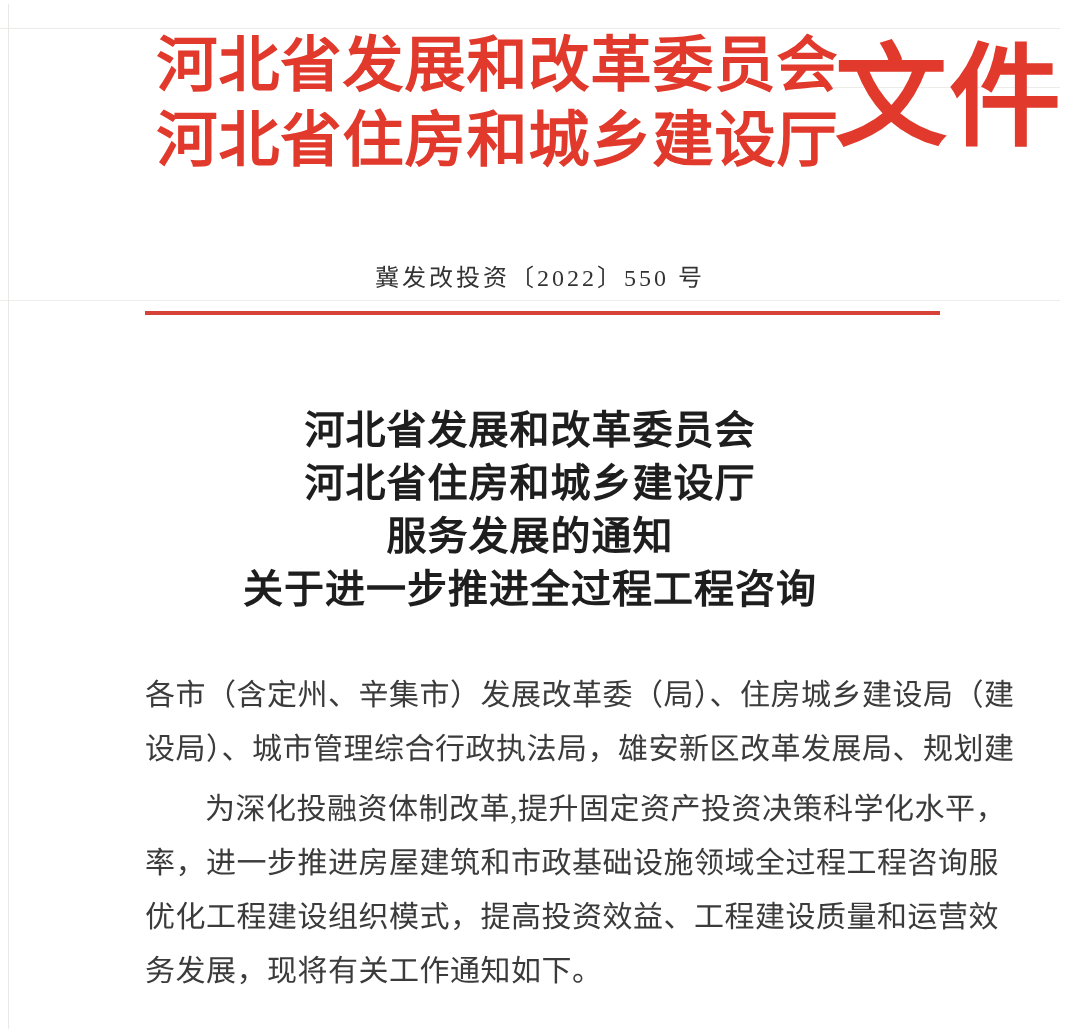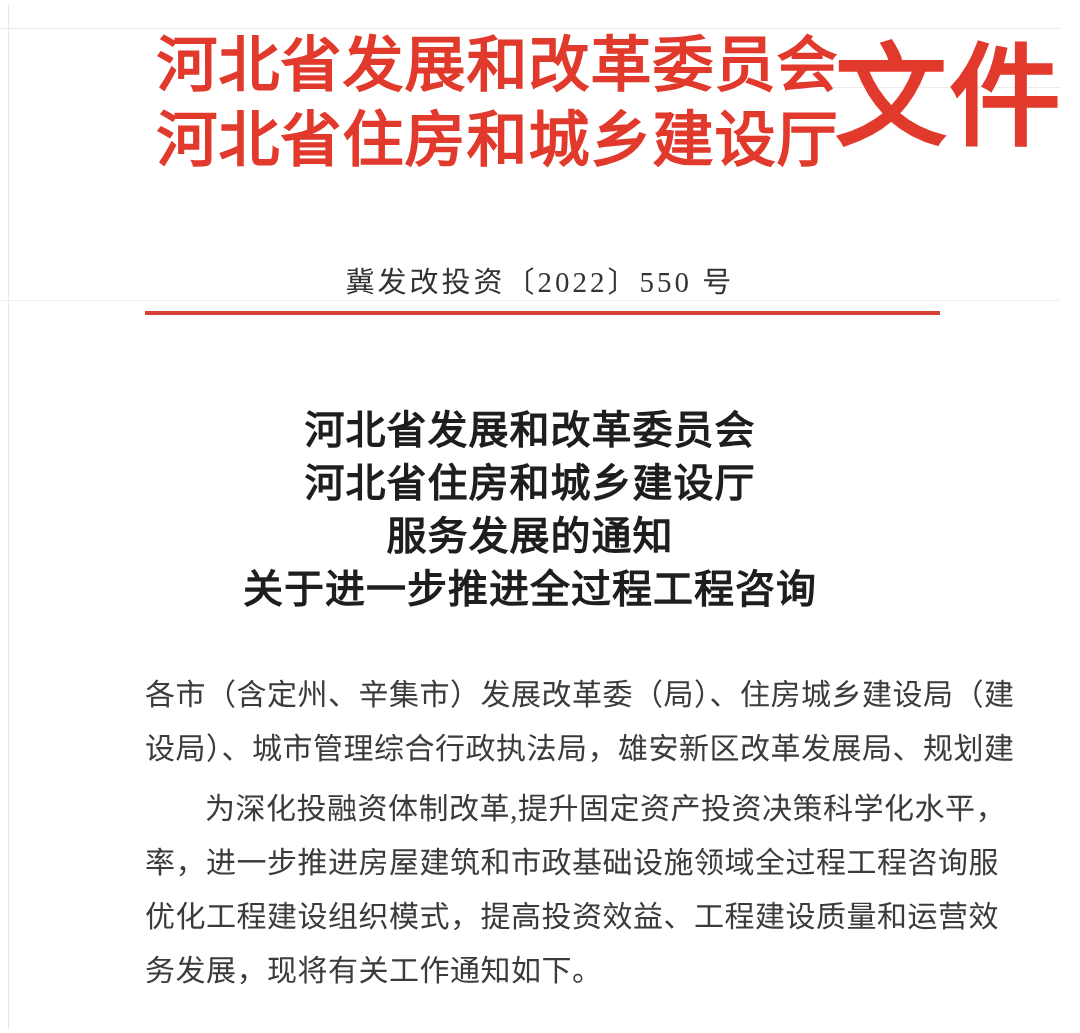--- a/index.html
+++ b/index.html
@@ -69,21 +69,21 @@
     white-space: nowrap;
     text-align: center;
   }
 
   .doc-number {
     position: absolute;
     top: 258px;
     left: 0;
     width: 1080px;
     text-align: center;
-    font-size: 29px;
+    font-size: 24px;
     letter-spacing: 3px;
     color: #333333;
     white-space: nowrap;
   }
 
   .red-rule {
     position: absolute;
     top: 311px;
     left: 145px;
     width: 795px;

